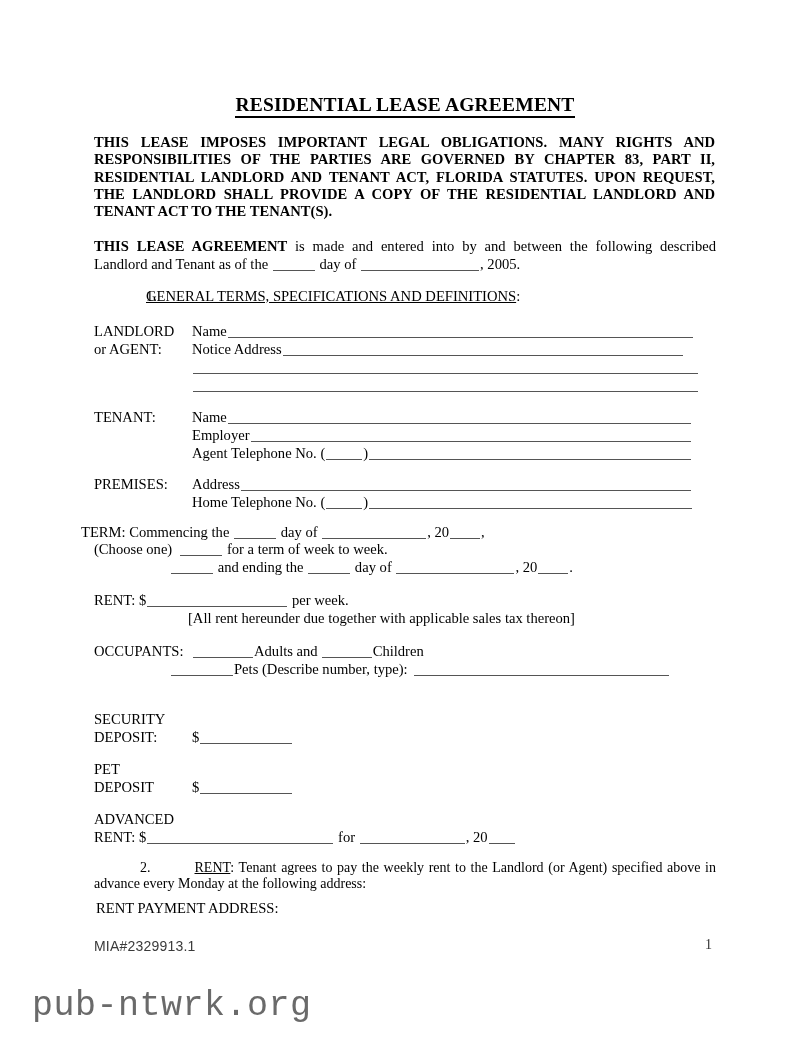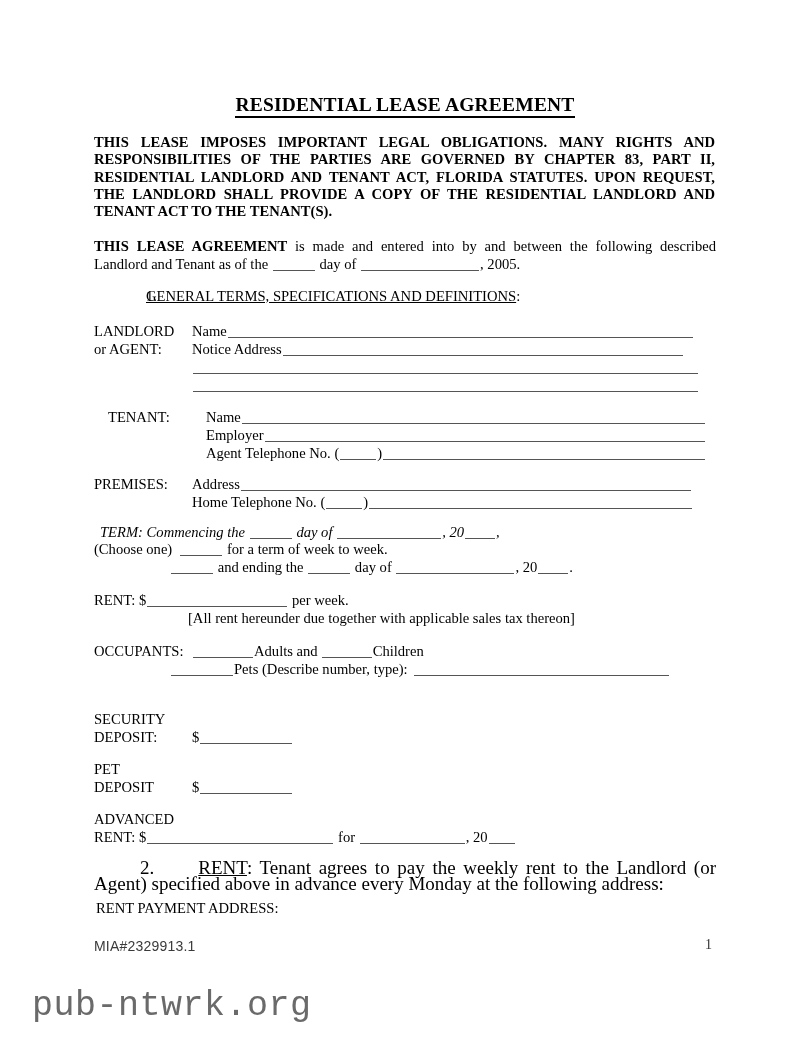--- a/index.html
+++ b/index.html
@@ -115,21 +115,21 @@
     left: 98px;
     white-space: nowrap;
   }
 
   
   .sec-2 {
     position: absolute;
     left: 94px;
     top: 860px;
     width: 622px;
-    font-size: 19px;
+    font-size: 14px;
     line-height: 16.4px;
     text-align: justify;
   }
   .sec-2 .num2 { padding-left: 46px; }
   .sec-2 .gap { display: inline-block; width: 44px; }
   .sec-2 u { text-decoration: underline; }
 
   .rent-addr {
     position: absolute;
     left: 96px;
@@ -189,34 +189,34 @@
 
   <div class="blk" style="left:94px; top:322px; width:622px; height:72px;">
     <span class="lbl" style="top:0">LANDLORD</span>
     <span class="lbl" style="top:18px">or AGENT:</span>
     <span class="val" style="top:0"><span>Name</span><span class="ln" style="width:465px"></span></span>
     <span class="val" style="top:18px"><span>Notice Address</span><span class="ln" style="width:400px"></span></span>
     <span class="val" style="top:36px"><span class="ln" style="width:505px"></span></span>
     <span class="val" style="top:54px"><span class="ln" style="width:505px"></span></span>
   </div>
 
-  <div class="blk" style="left:108px; top:408px; width:622px; height:56px;">
+  <div class="blk" style="left:94px; top:408px; width:622px; height:56px;">
     <span class="lbl" style="top:0">TENANT:</span>
     <span class="val" style="top:0"><span>Name</span><span class="ln" style="width:463px"></span></span>
     <span class="val" style="top:18px"><span>Employer</span><span class="ln" style="width:440px"></span></span>
     <span class="val" style="top:36px"><span>Agent Telephone No. (</span><span class="ln" style="width:36px"></span><span>)</span><span class="ln" style="width:322px"></span></span>
   </div>
 
   <div class="blk" style="left:94px; top:475px; width:622px; height:40px;">
     <span class="lbl" style="top:0">PREMISES:</span>
     <span class="val" style="top:0"><span>Address</span><span class="ln" style="width:450px"></span></span>
     <span class="val" style="top:18px"><span>Home Telephone No. (</span><span class="ln" style="width:36px"></span><span>)</span><span class="ln" style="width:323px"></span></span>
   </div>
 
-  <div class="row" style="left:100px; top:524px;font-style:italic;">
+  <div class="row" style="left:81px; top:524px;">
     <span>TERM: Commencing the </span><span class="ln" style="width:42px"></span><span> day of </span><span class="ln" style="width:104px"></span><span>, 20</span><span class="ln" style="width:30px"></span><span>,</span>
   </div>
 
   <div class="row" style="left:94px; top:541px;">
     <span>(Choose one)</span><span class="ln" style="width:42px; margin-left:8px"></span><span> for a term of week to week.</span>
   </div>
 
   <div class="row" style="left:170px; top:559px;">
     <span class="ln" style="width:42px"></span><span> and ending the </span><span class="ln" style="width:42px"></span><span> day of </span><span class="ln" style="width:118px"></span><span>, 20</span><span class="ln" style="width:30px"></span><span>.</span>
   </div>

